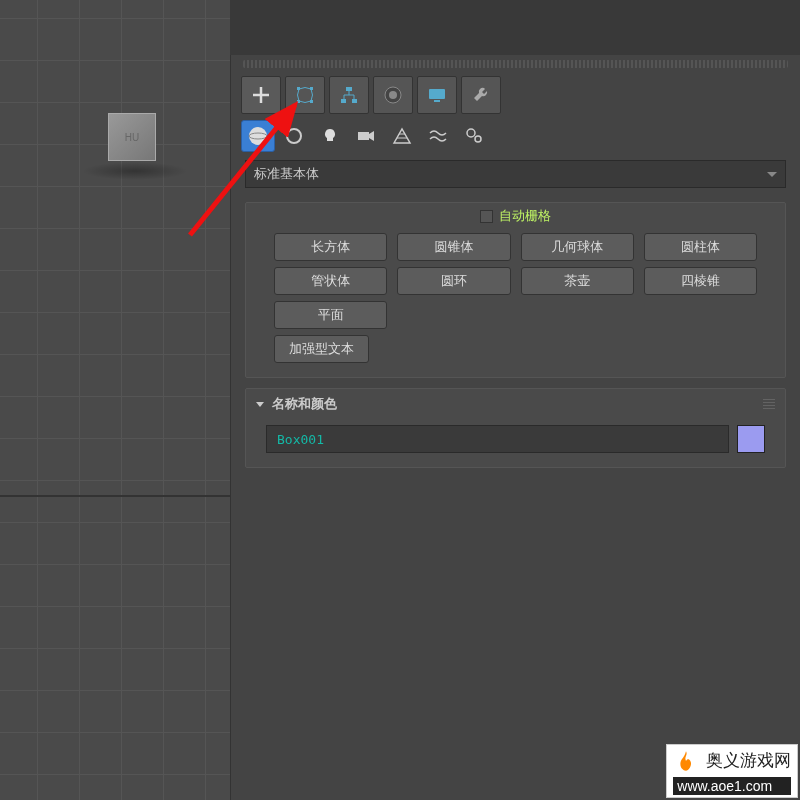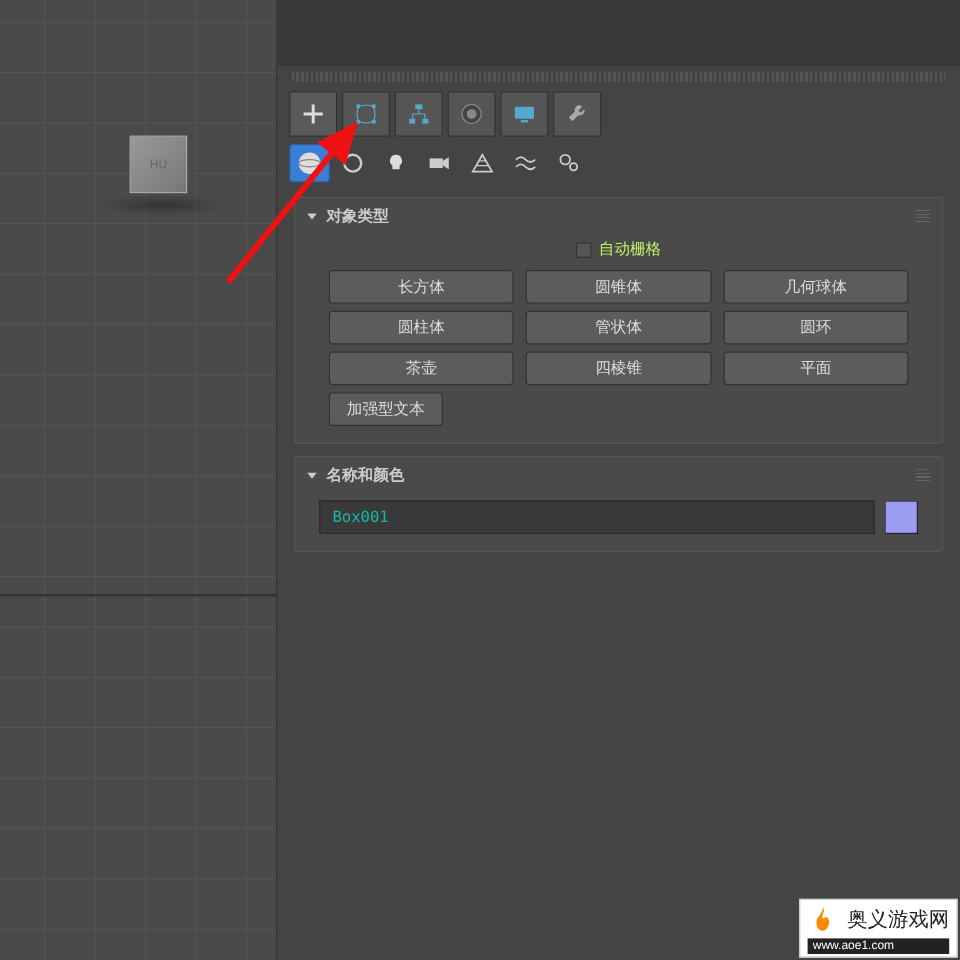--- a/index.html
+++ b/index.html
@@ -167,21 +167,21 @@
       color: #bef264;
     }
     .checkbox {
       width: 13px;
       height: 13px;
       background: #555;
       border: 1px solid #333;
     }
     .button-grid {
       display: grid;
-      grid-template-columns: 1fr 1fr 1fr;
+      grid-template-columns: 1fr 1fr 1fr 1fr;
       gap: 6px 10px;
       padding: 0 28px 14px;
     }
     .prim-button {
       background: #5c5c5c;
       border: 1px solid #333;
       border-radius: 3px;
       height: 28px;
       display: flex;
       align-items: center;
@@ -225,21 +225,21 @@
       right: 2px;
       bottom: 2px;
       background: #fff;
       border: 1px solid #ccc;
       padding: 4px 6px 2px;
       text-align: left;
       font-size: 17px;
       color: #222;
     }
     .watermark .url {
-      font-size: 10px;
+      font-size: 14px;
       background: #222;
       color: #fff;
       padding: 1px 4px;
       margin-top: 2px;
     }
     .wm-icon {
       display: inline-block;
       width: 26px;
       height: 26px;
       vertical-align: middle;
@@ -336,27 +336,28 @@
         </svg>
     </div>
     <div class="sub-tab">
       <svg width="20" height="20">
           <circle cx="7" cy="7" r="4" fill="none" stroke="#ccc" stroke-width="1.5"></circle>
           <circle cx="14" cy="13" r="3" fill="none" stroke="#ccc" stroke-width="1.5"></circle>
         </svg>
     </div>
   </div>
 
+  <div class="dropdown-row">
+    <div class="dropdown">
+      <span>标准基本体</span>
+      <span class="dropdown-arrow"></span>
+    </div>
+  </div>
 
   <div class="rollout">
-    <div class="rollout-header">
-      <span class="rollout-toggle"></span>
-      <span>对象类型</span>
-      <span class="rollout-drag"></span>
-    </div>
     <div class="autogrid-row">
       <span class="checkbox"></span>
       <span>自动栅格</span>
     </div>
     <div class="button-grid">
       <div class="prim-button">长方体</div>
       <div class="prim-button">圆锥体</div>
       <div class="prim-button">几何球体</div>
       <div class="prim-button">圆柱体</div>
       <div class="prim-button">管状体</div>

